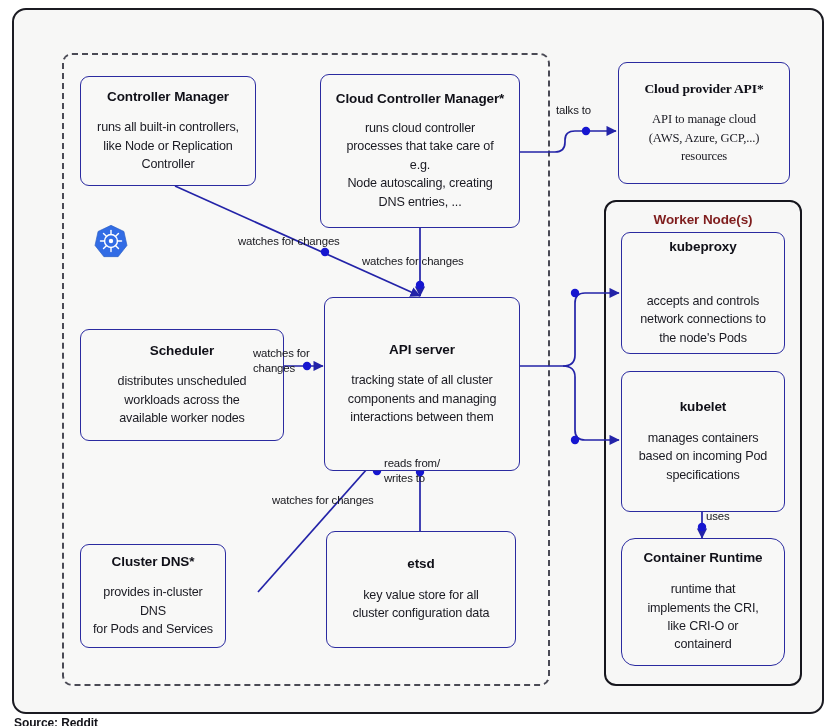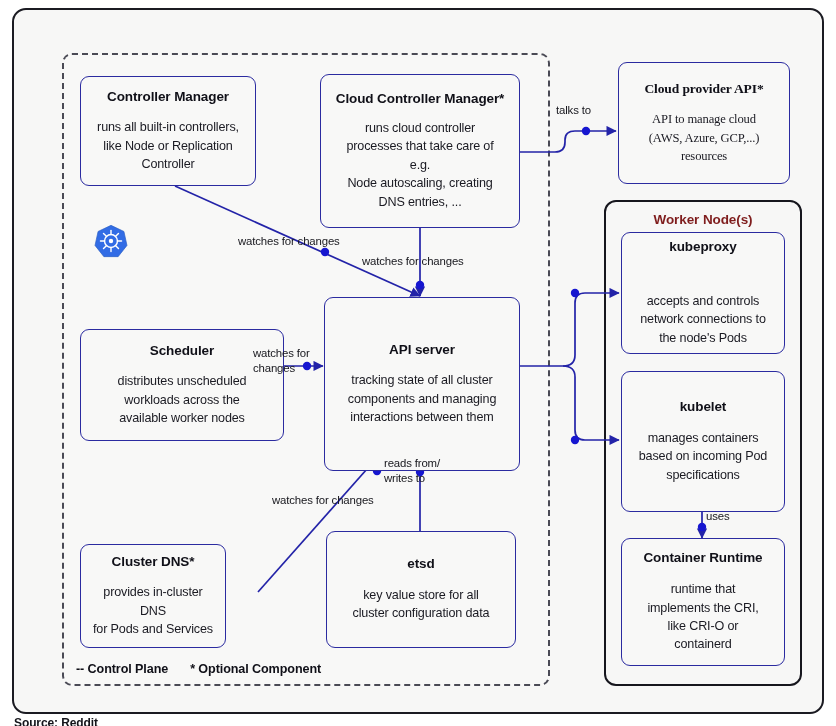--- a/index.html
+++ b/index.html
@@ -267,21 +267,21 @@
 the node's Pods</div>
   </div>
 
   <div class="box" style="left:621px; top:371px; width:164px; height:141px;">
     <div class="title">kubelet</div>
     <div class="desc">manages containers
 based on incoming Pod
 specifications</div>
   </div>
 
-  <div class="box" style="left:621px; top:538px; width:164px; height:128px;">
+  <div class="box" style="left:621px; top:538px; width:164px; height:128px;border-radius:14px;">
     <div class="title">Container Runtime</div>
     <div class="desc">runtime that
 implements the CRI,
 like CRI-O or
 containerd</div>
   </div>
 
   <div class="edge-label" style="left:556px; top:103px; width:60px;">talks to</div>
 
   <div class="edge-label" style="left:238px; top:234px; width:130px;">watches for changes</div>
@@ -291,20 +291,16 @@
   <div class="edge-label" style="left:253px; top:346px; width:74px;">watches for
 changes</div>
 
   <div class="edge-label" style="left:384px; top:456px; width:80px;">reads from/
 writes to</div>
 
   <div class="edge-label" style="left:272px; top:493px; width:132px;">watches for changes</div>
 
   <div class="edge-label" style="left:706px; top:509px; width:40px; text-align:left;">uses</div>
 
-  <div id="legend">
-    <span class="dashkey">-- Control Plane</span>
-    <span>* Optional Component</span>
-  </div>
 
   <div id="source-note">Source: Reddit</div>
 
 </div>
 
 </body></html>

